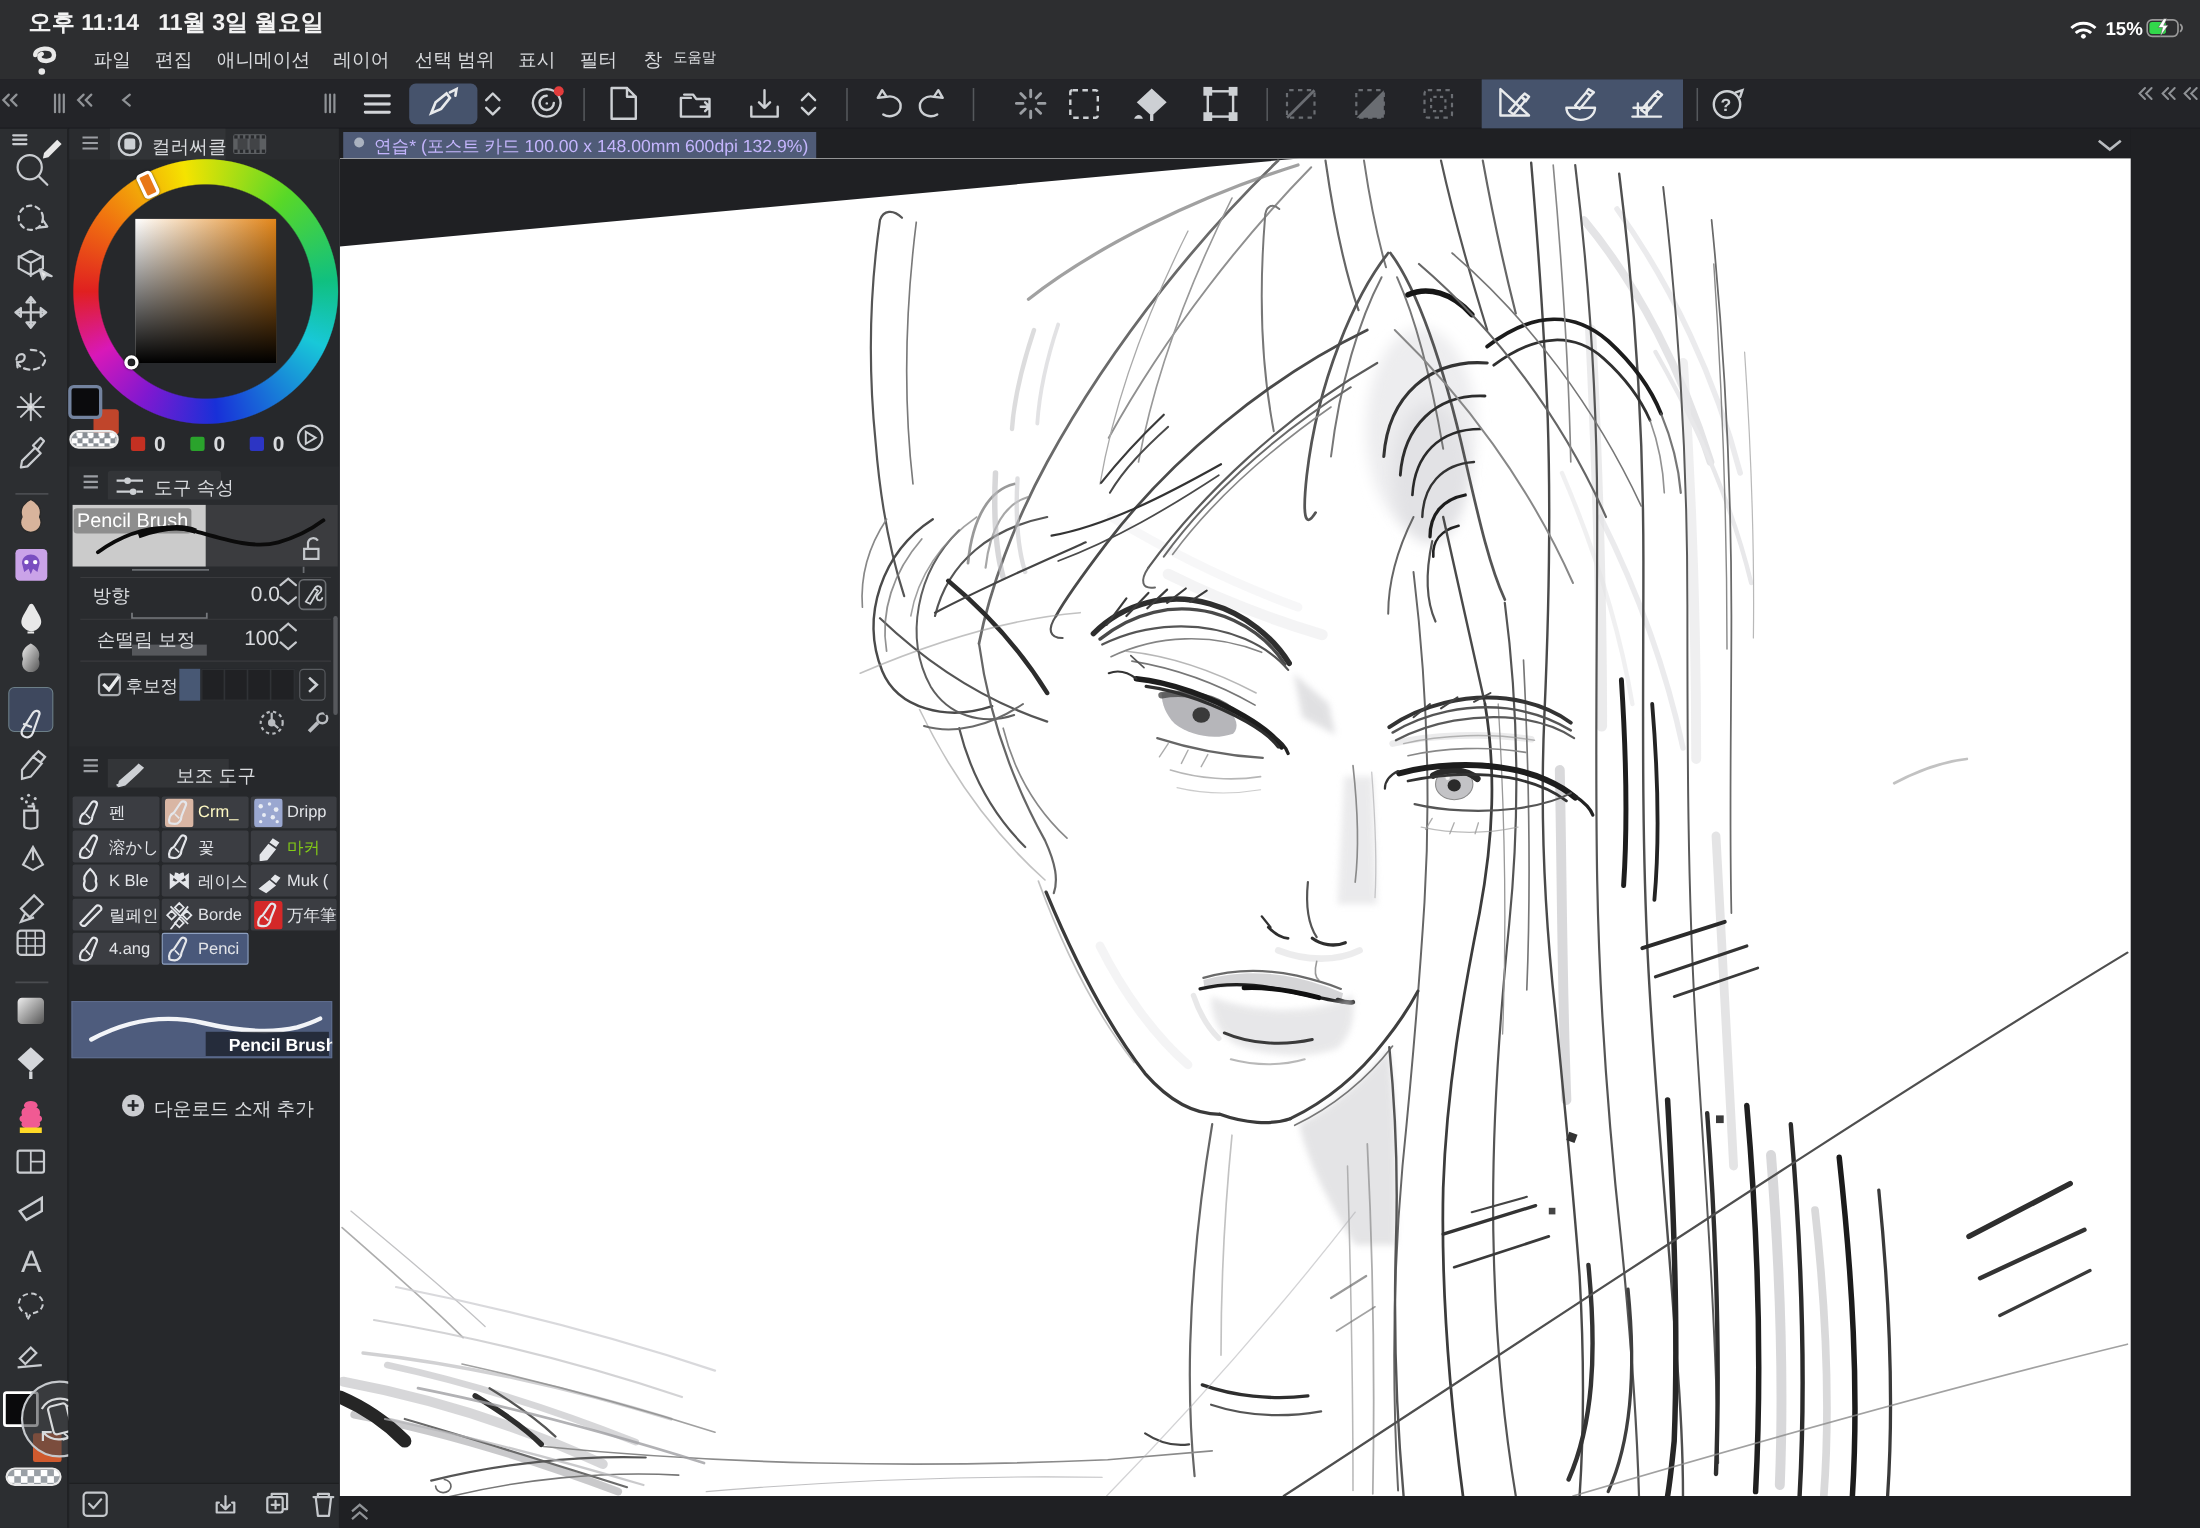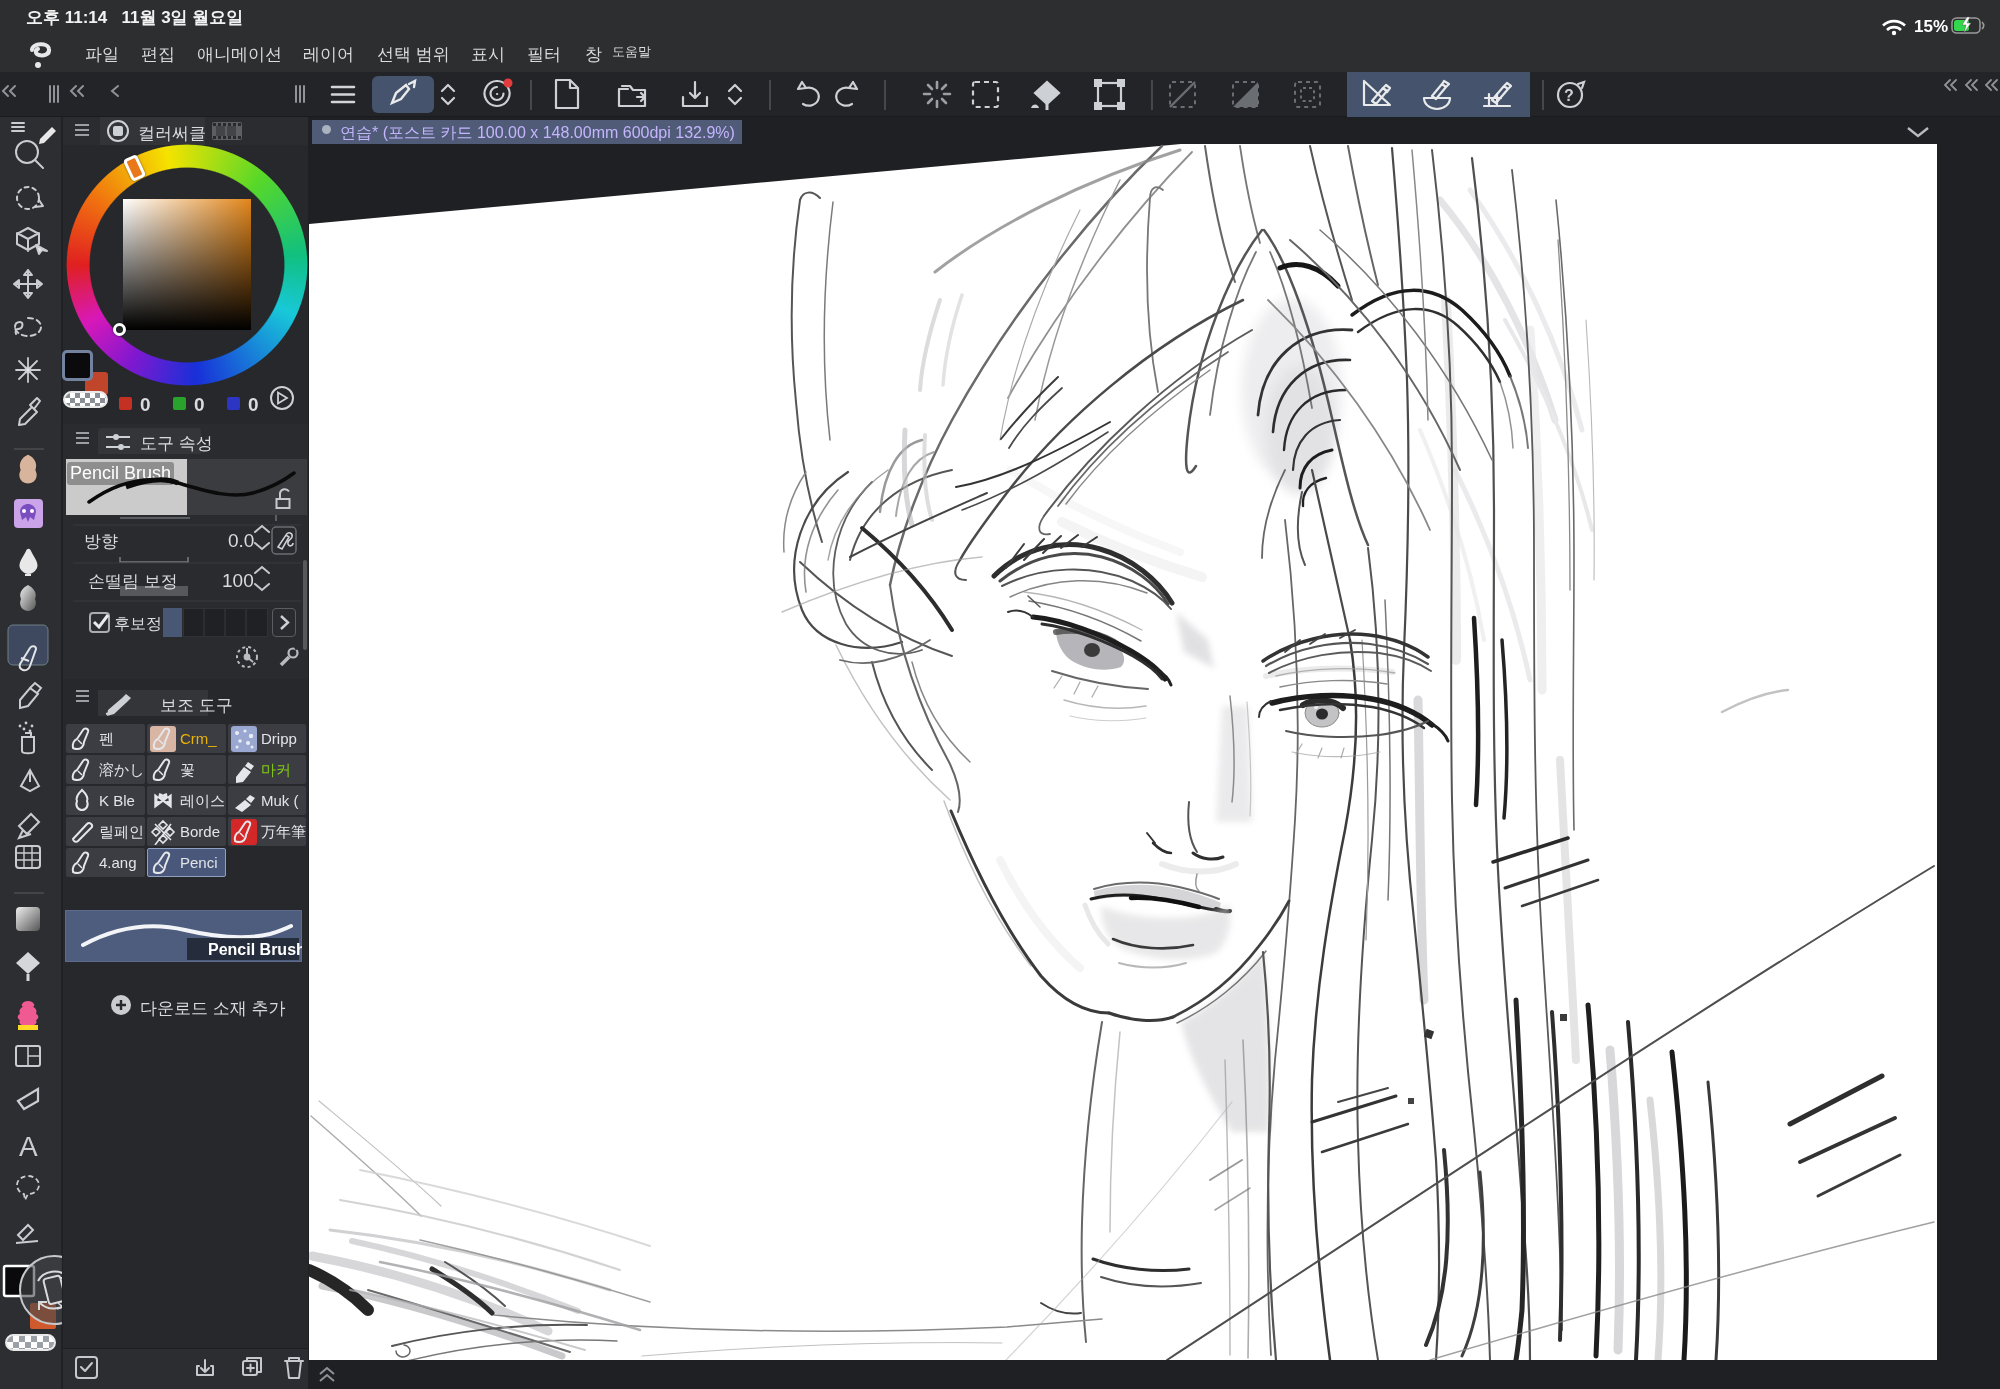--- a/index.html
+++ b/index.html
@@ -2,21 +2,21 @@
 <html><head><meta charset="utf-8">
 <style>
 *{margin:0;padding:0;box-sizing:border-box}
 html,body{width:2000px;height:1389px;overflow:hidden;background:#202124;font-family:"Liberation Sans",sans-serif}
 .abs{position:absolute}
 body{position:relative}
 .txt{color:#d9dbde}
 </style></head>
 <body>
 <div class="abs" style="left:0;top:0;width:2000px;height:72px;background:#2d2e30"></div>
-<div class="abs txt" style="left:26px;top:6px;font-size:17px;font-weight:bold;color:#f2f2f2">오후 11:14&nbsp;&nbsp;&nbsp;11월 3일 월요일</div>
+<div class="abs txt" style="left:26px;top:6px;font-size:21px;font-weight:bold;color:#f2f2f2">오후 11:14&nbsp;&nbsp;&nbsp;11월 3일 월요일</div>
 <div class="abs" style="right:8px;top:14px;width:190px;height:22px">
 <svg width="190" height="22">
 <path d="M85,16 a10,10 0 0 1 14,0" stroke="#fff" stroke-width="2.6" fill="none"></path>
 <path d="M81,11.5 a16,16 0 0 1 22,0" stroke="#fff" stroke-width="2.6" fill="none"></path>
 <circle cx="92" cy="19" r="2.2" fill="#fff"></circle>
 <text x="112" y="18" fill="#fff" font-size="17" font-weight="bold" font-family="Liberation Sans">15%</text>
 <rect x="150" y="4" width="28" height="15" rx="4.5" fill="none" stroke="#9a9a9a" stroke-width="1.5"></rect>
 <rect x="152" y="6" width="15" height="11" rx="2.5" fill="#32d74b"></rect>
 <path d="M180,8 q3.5,3.5 0,7" stroke="#9a9a9a" stroke-width="1.6" fill="none"></path>
 <path d="M165,3 l-5,8 h4 l-2,8 l7,-10 h-4 l3,-6 z" fill="#fff" stroke="#555" stroke-width="0.5"></path>
@@ -353,21 +353,21 @@
     <path d="M4,22 c-1,-4 1,-8 4,-9 l6,-9 c2,-3 6,-1 5,2 l-4,10 c0,4 -3,7 -6,7 -2,0 -4,0 -5,-1 z" fill="none" stroke="#e4e6ea" stroke-width="2"></path>
     <path d="M9,14 l4,4" stroke="#e4e6ea" stroke-width="1.5"></path>
   </svg>
 <div class="abs" style="left:99px;top:730px;font-size:15px;color:#e2e4e8;white-space:nowrap">펜</div>
 <div class="abs" style="left:147px;top:724px;width:79px;height:29px;background:#3b3d42;border-radius:2px;overflow:hidden"></div>
 <svg class="abs" style="left:150px;top:726px" width="26" height="26" viewBox="0 0 26 26">
     <rect x="0" y="0" width="26" height="26" rx="3" fill="#d9b6a4"></rect>
     <path d="M4,22 c-1,-4 1,-8 4,-9 l6,-9 c2,-3 6,-1 5,2 l-4,10 c0,4 -3,7 -6,7 -2,0 -4,0 -5,-1 z" fill="none" stroke="#e4e6ea" stroke-width="2"></path>
     <path d="M9,14 l4,4" stroke="#e4e6ea" stroke-width="1.5"></path>
   </svg>
-<div class="abs" style="left:180px;top:730px;font-size:15px;color:#eab308;white-space:nowrap">Crm_</div>
+<div class="abs" style="left:180px;top:730px;font-size:15px;color:#fef9c3;white-space:nowrap">Crm_</div>
 <div class="abs" style="left:228px;top:724px;width:78px;height:29px;background:#3b3d42;border-radius:2px;overflow:hidden"></div>
 <svg class="abs" style="left:231px;top:726px" width="26" height="26" viewBox="0 0 26 26">
     <rect x="0" y="0" width="26" height="26" rx="3" fill="#9aa7d0"></rect>
     <g fill="#e8ecf4">
       <circle cx="6" cy="7" r="2"></circle>
       <circle cx="14" cy="5" r="1.6"></circle>
       <circle cx="20" cy="10" r="2.2"></circle>
       <circle cx="9" cy="15" r="1.8"></circle>
       <circle cx="17" cy="17" r="2"></circle>
       <circle cx="6" cy="21" r="1.5"></circle>

